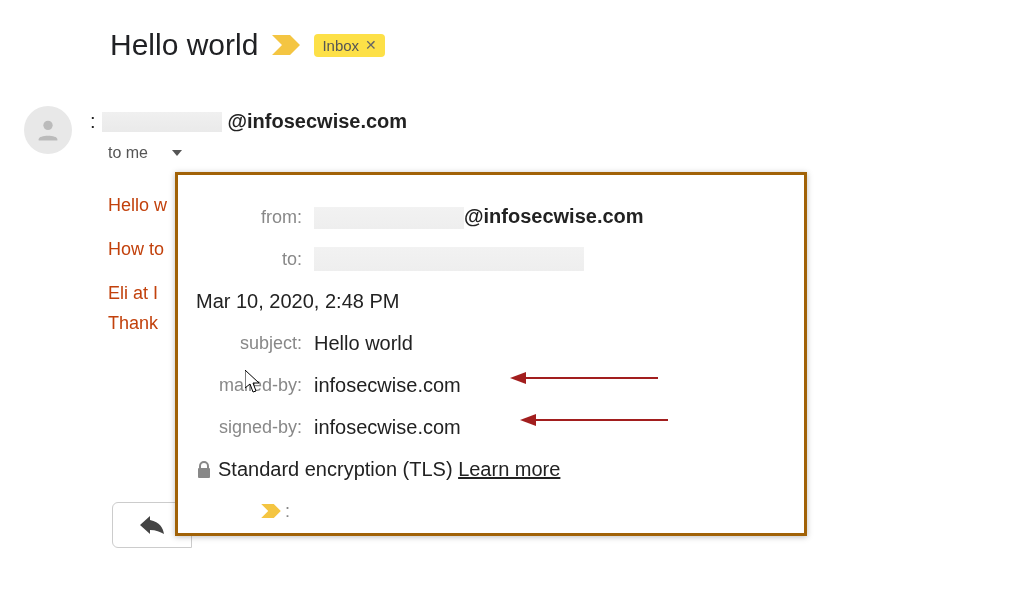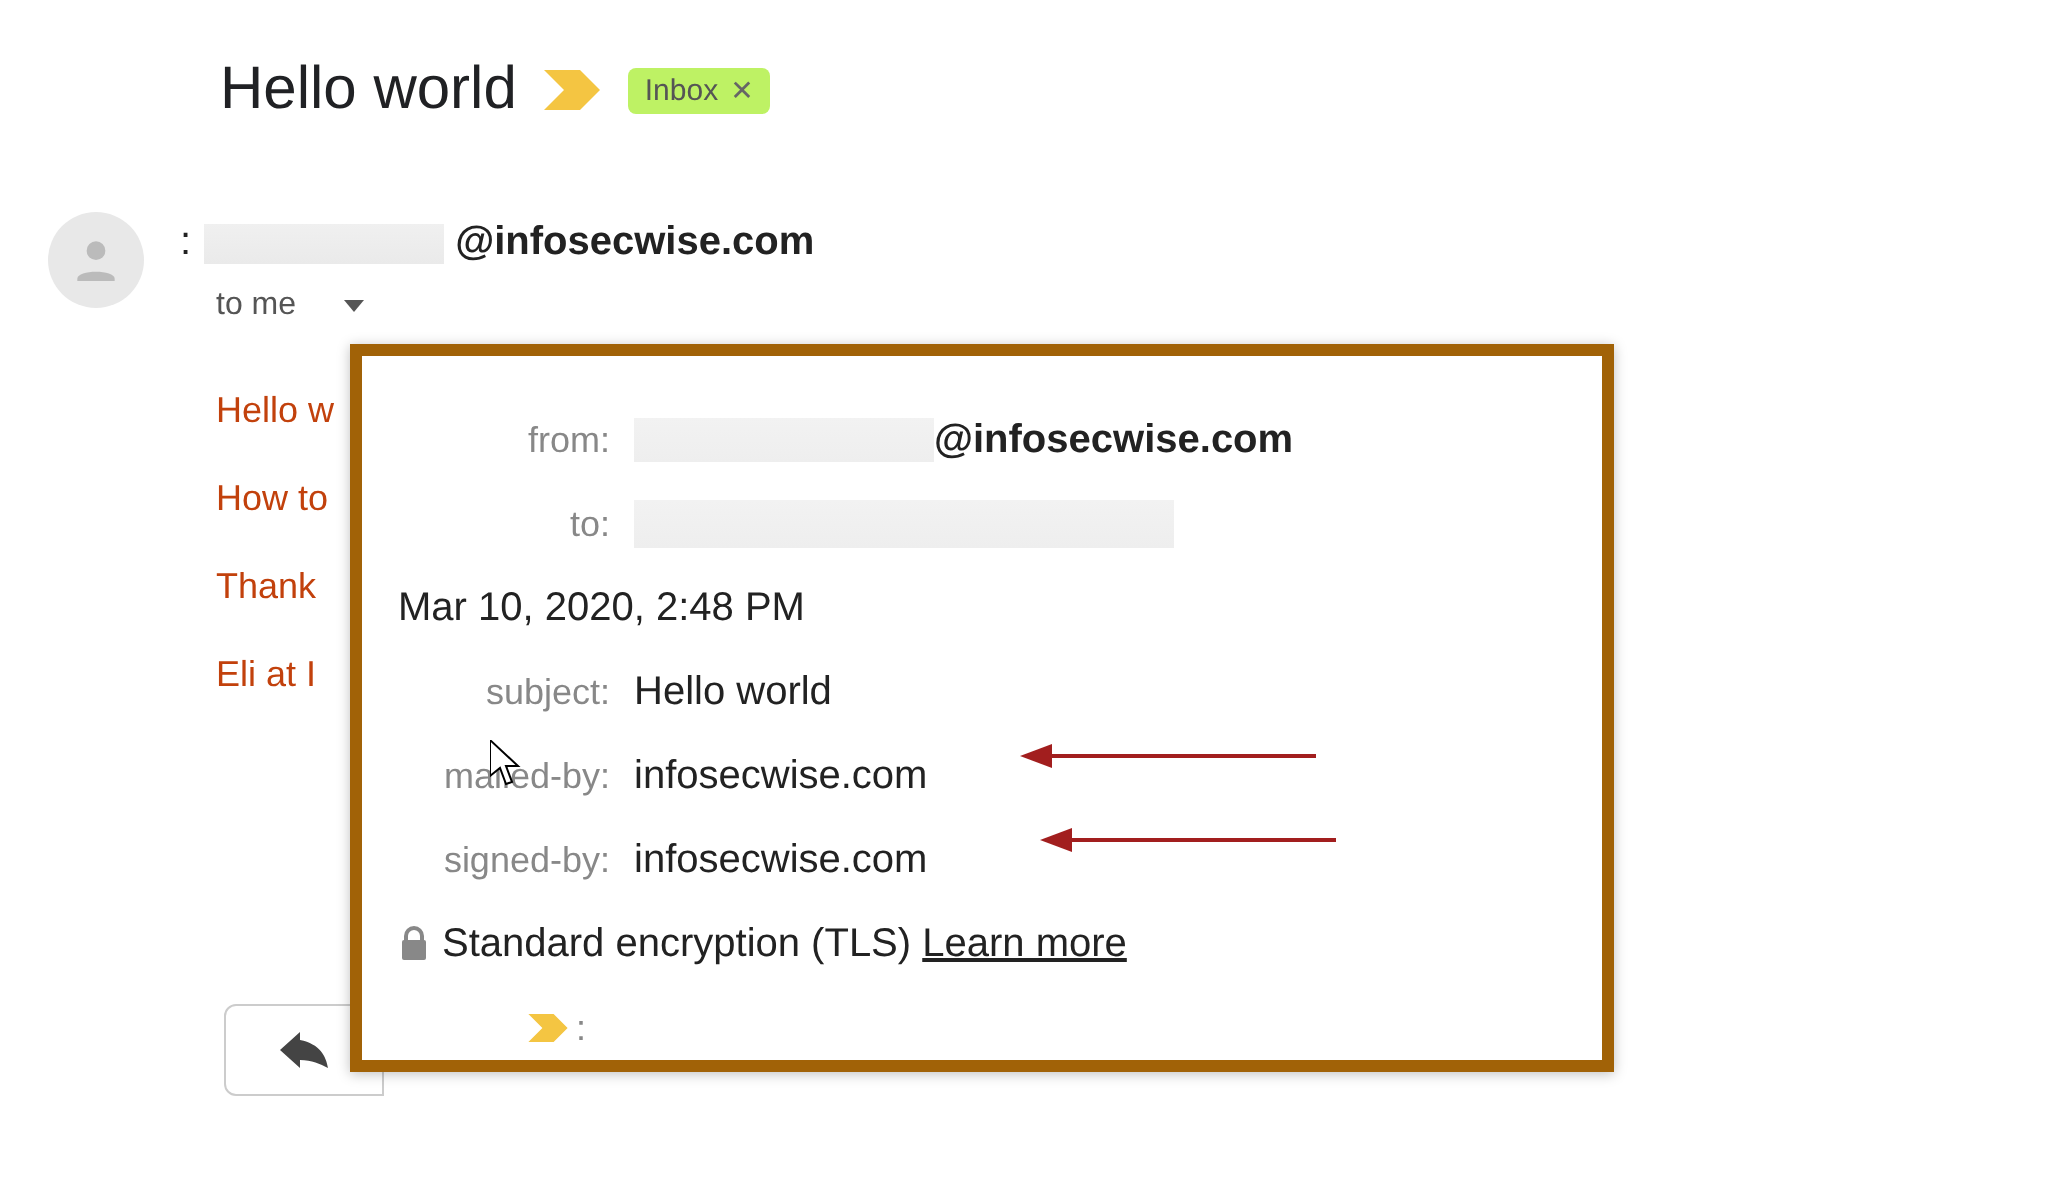--- a/index.html
+++ b/index.html
@@ -23,21 +23,21 @@
   }
   .subject-text {
     font-size: 30px;
     font-weight: 400;
     color: #202124;
   }
   .important-marker svg { display:block; }
   .inbox-chip {
     display: inline-flex;
     align-items: center;
-    background: #bef264;
+    background: #fde047;
     color: #555;
     border-radius: 4px;
     padding: 3px 8px;
     font-size: 15px;
     gap: 6px;
   }
   .inbox-chip .x { font-size: 14px; color:#666; }
   .avatar {
     position: absolute;
     left: 24px;
@@ -114,21 +114,21 @@
   }
   .reply-btn svg{display:block;}
   .details-card {
     position: absolute;
     left: 175px;
     top: 172px;
     width: 632px;
     height: 364px;
     background: #fff;
     box-shadow: 0 1px 6px rgba(0,0,0,0.25);
-    border: 6px solid #a16207;
+    border: 3px solid #a16207;
     padding: 18px 24px 18px 18px;
   }
   .details-row {
     display: flex;
     align-items: center;
     margin: 6px 0;
     min-height: 36px;
   }
   .details-label {
     width: 118px;
@@ -205,22 +205,22 @@
 </div>
 
 <div class="to-line">
   <span>to me</span>
   <span class="dropdown-caret"></span>
 </div>
 
 <div class="body-text">
   <div>Hello w</div>
   <div>How to</div>
+  <div style="height:30px">Eli at I</div>
   <div>Thank</div>
-  <div style="height:30px">Eli at I</div>
 </div>
 
 <div class="reply-btn">
   <svg width="24" height="18" viewBox="0 0 24 18">
       <path d="M10 4V0L0 9l10 9v-4c6 0 10 2 14 4-1-6-4-12-14-14z" fill="#444"></path>
     </svg>
 </div>
 
 <div class="details-card">
 

